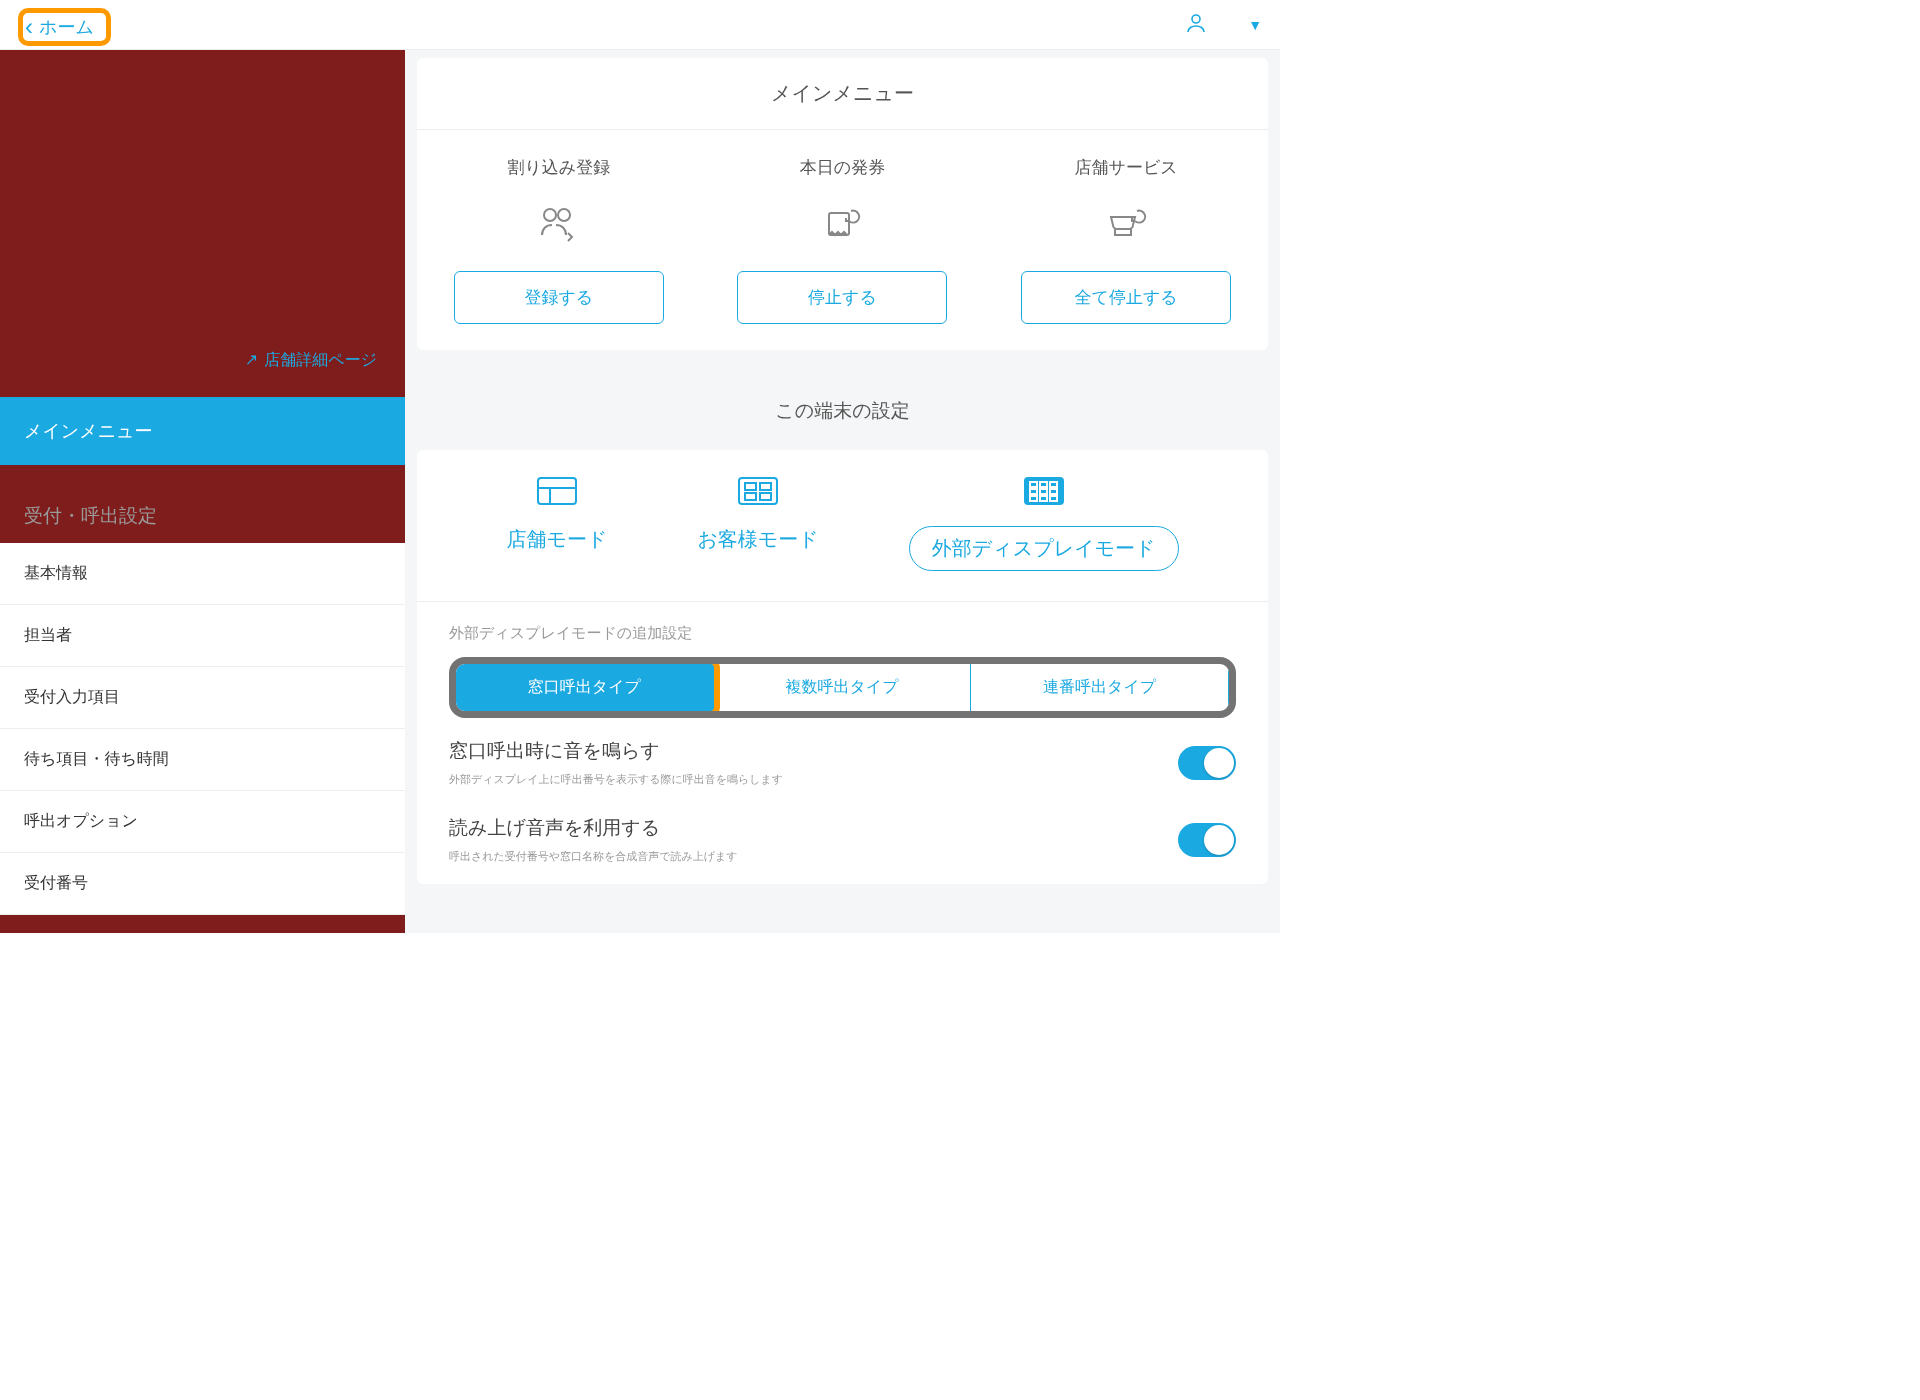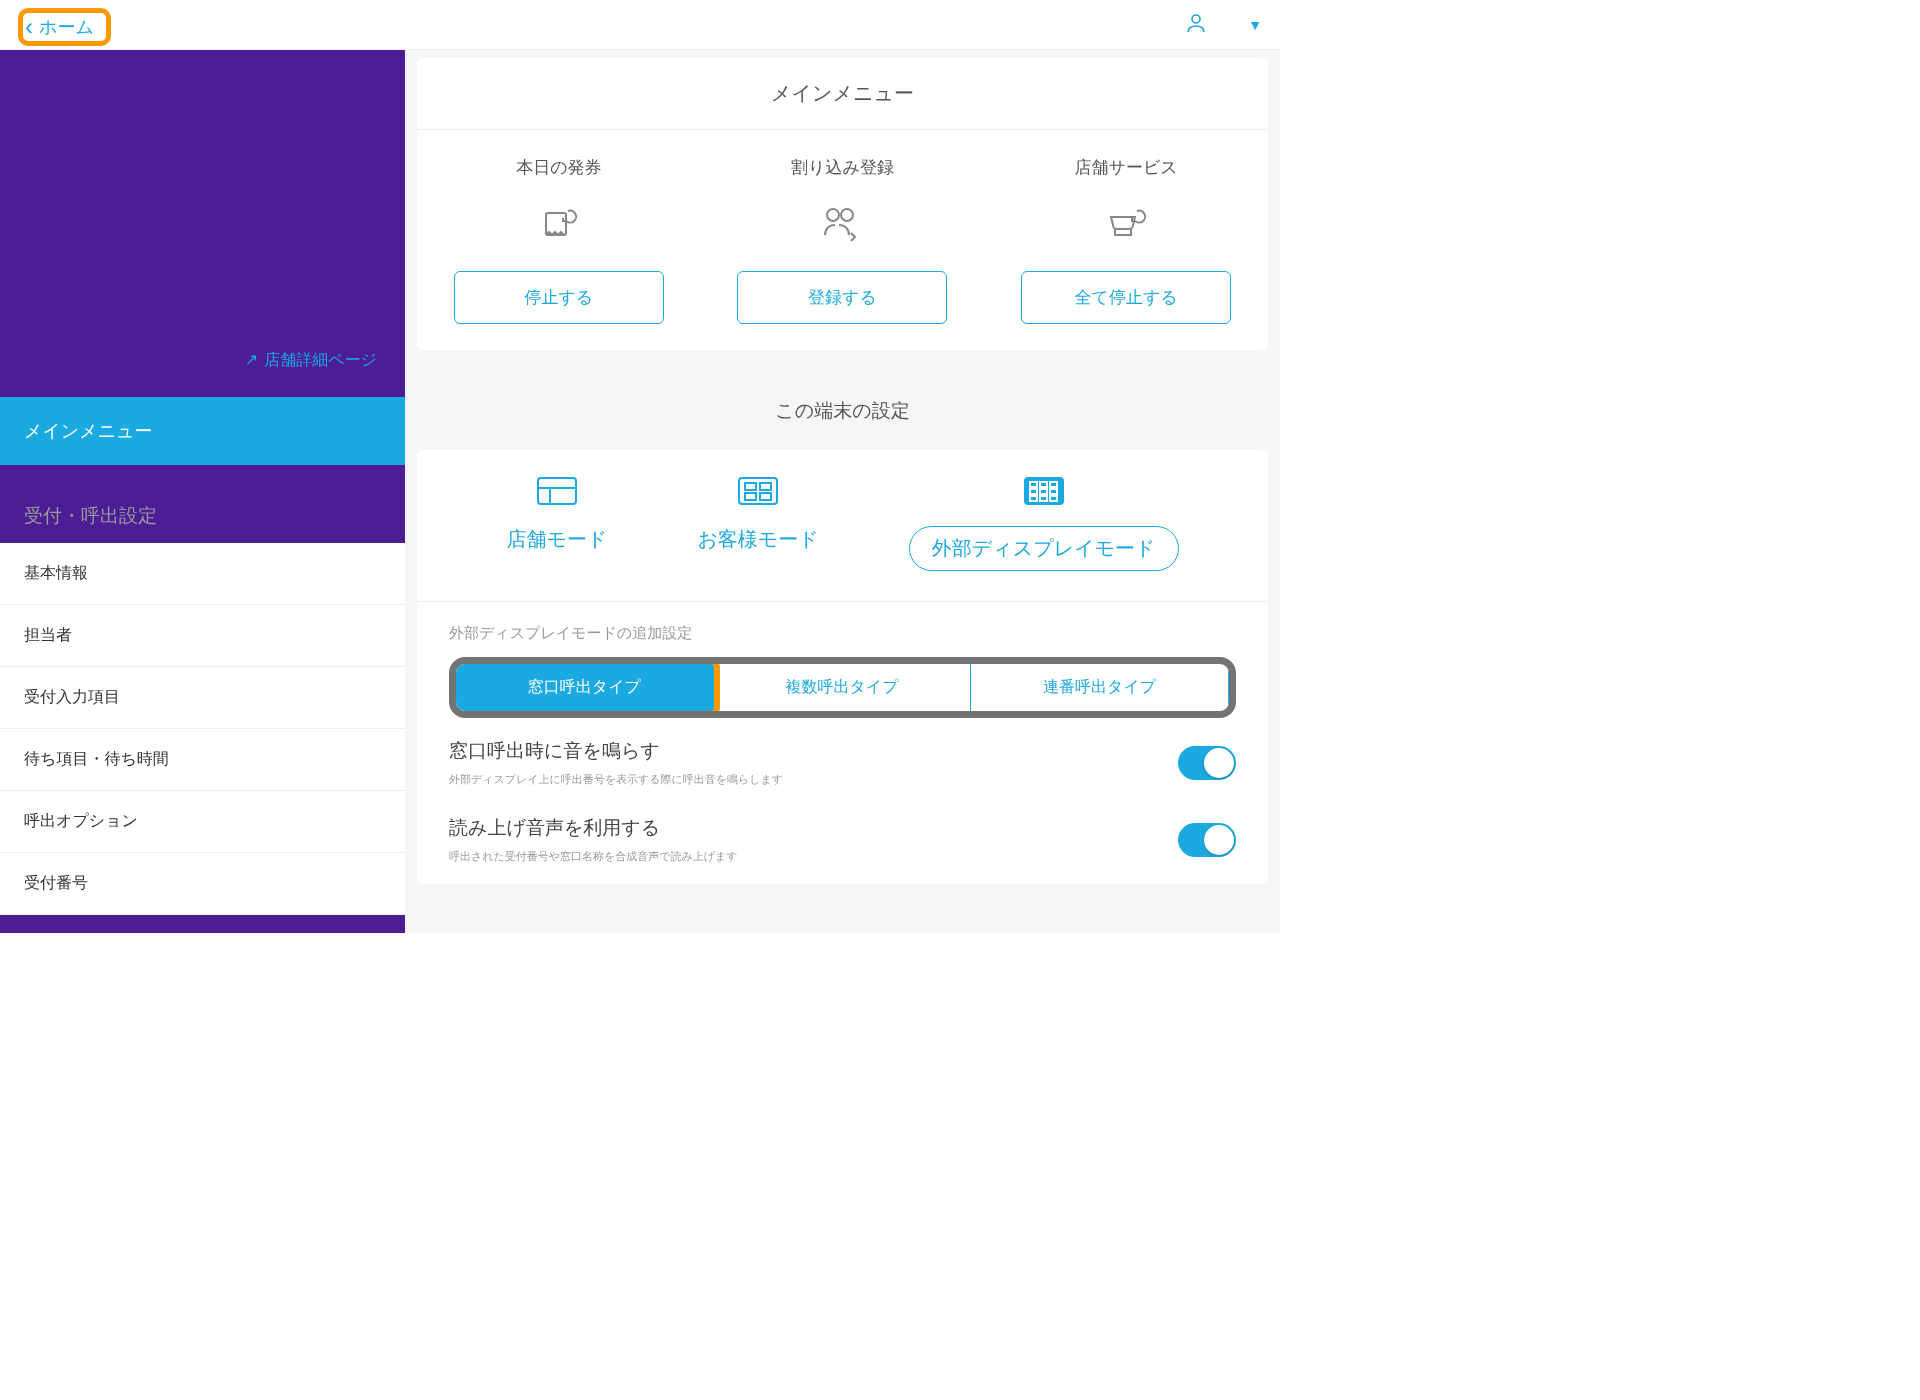--- a/index.html
+++ b/index.html
@@ -44,21 +44,21 @@
   }
   .user-icon svg { width: 24px; height: 24px; }
   .chevron-down { font-size: 14px; color: #1BA9E1; }
 
   .app {
     display: flex;
     height: calc(100% - 50px);
   }
   .sidebar {
     width: 405px;
-    background: #4c1d95;
+    background: #7f1d1d;
     display: flex;
     flex-direction: column;
     overflow-y: auto;
   }
   .sidebar-top-space { height: 290px; }
   .sidebar-link {
     text-align: right;
     padding: 10px 28px 26px;
     color: #1BA9E1;
     font-size: 16px;
@@ -281,43 +281,43 @@
     <div class="sidebar-item">呼出オプション</div>
     <div class="sidebar-item">受付番号</div>
   </div>
 
   <div class="main">
 
     <div class="card">
       <div class="card-title">メインメニュー</div>
       <div class="menu-grid">
         <div class="menu-col">
-          <div class="menu-col-title">本日の発券</div>
-          <div class="menu-icon">
-            <svg width="50" height="40" viewBox="0 0 50 40" fill="none" stroke="#888" stroke-width="2">
-              <rect x="12" y="10" width="20" height="22" rx="2"></rect>
-              <path d="M12 32 l3 -3 l3 3 l3 -3 l3 3 l3 -3 l3 3"></path>
-              <path d="M34 8 a6 6 0 1 1 -2 10"></path>
-              <path d="M32 18 l-3 0 l0 -3"></path>
-            </svg>
-          </div>
-          <button class="outline-btn">停止する</button>
-        </div>
-        <div class="menu-col">
           <div class="menu-col-title">割り込み登録</div>
           <div class="menu-icon">
             <svg width="50" height="40" viewBox="0 0 50 40" fill="none" stroke="#888" stroke-width="2">
               <circle cx="16" cy="12" r="6"></circle>
                 <circle cx="30" cy="12" r="6"></circle>
               <path d="M8 32c0-6 4-10 10-10"></path>
                 <path d="M22 22c6 0 10 4 10 10"></path>
               <path d="M34 30l4 4 -4 4"></path>
             </svg>
           </div>
           <button class="outline-btn">登録する</button>
+        </div>
+        <div class="menu-col">
+          <div class="menu-col-title">本日の発券</div>
+          <div class="menu-icon">
+            <svg width="50" height="40" viewBox="0 0 50 40" fill="none" stroke="#888" stroke-width="2">
+              <rect x="12" y="10" width="20" height="22" rx="2"></rect>
+              <path d="M12 32 l3 -3 l3 3 l3 -3 l3 3 l3 -3 l3 3"></path>
+              <path d="M34 8 a6 6 0 1 1 -2 10"></path>
+              <path d="M32 18 l-3 0 l0 -3"></path>
+            </svg>
+          </div>
+          <button class="outline-btn">停止する</button>
         </div>
         <div class="menu-col">
           <div class="menu-col-title">店舗サービス</div>
           <div class="menu-icon">
             <svg width="50" height="40" viewBox="0 0 50 40" fill="none" stroke="#888" stroke-width="2">
               <path d="M10 14 h24 l-2 8 a4 4 0 0 1 -4 4 h-12 a4 4 0 0 1 -4 -4 z"></path>
               <path d="M14 26 v6 h16 v-6"></path>
               <path d="M36 8 a6 6 0 1 1 -2 10"></path>
               <path d="M34 18 l-3 0 l0 -3"></path>
             </svg>

